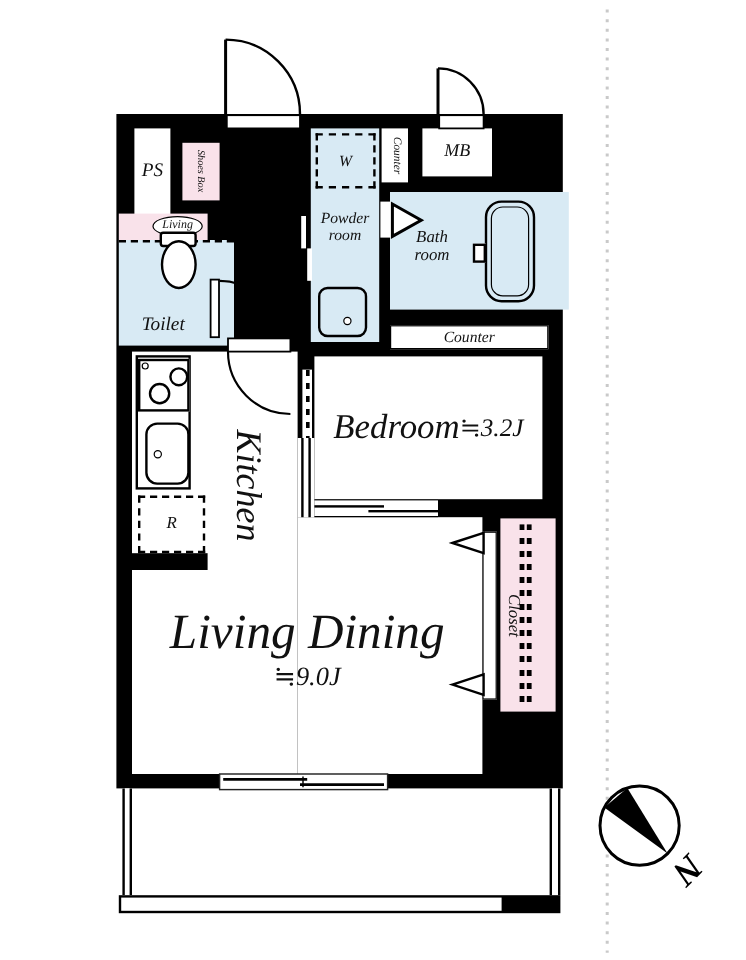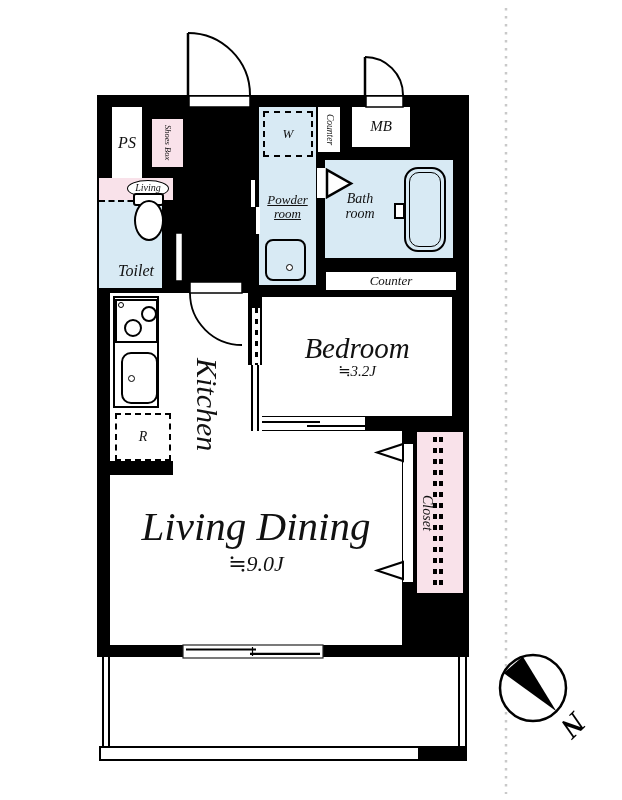--- a/index.html
+++ b/index.html
@@ -27,56 +27,56 @@
     <span class="lbl" style="font-size:16px;">PS</span>
   </div>
 
   <div class="abs pink cc" style="left:152px;top:119px;width:31px;height:48px;">
     <span class="lbl vtext" style="font-size:8.5px;">Shoes Box</span>
   </div>
 
 
 
   <div class="abs blue" style="left:259px;top:107px;width:57px;height:178px;">
-    <div class="abs cc" style="left:0;top:80px;width:57px;height:40px;text-decoration:underline;">
+    <div class="abs cc" style="left:0;top:62px;width:57px;height:40px;">
       <span class="lbl" style="font-size:13px;width:50px;">Powder room</span>
     </div>
   </div>
 
   <div class="abs cc" style="left:263px;top:111px;width:50px;height:46px;border:2.5px dashed #000;box-sizing:border-box;">
     <span class="lbl" style="font-size:13px;">W</span>
   </div>
 
   <div class="abs" style="left:265px;top:239px;width:41px;height:42px;border:2.5px solid #000;border-radius:8px;box-sizing:border-box;"></div>
   <div class="abs" style="left:286px;top:264px;width:7px;height:7px;border:1.5px solid #000;border-radius:50%;box-sizing:border-box;background:#fff;"></div>
 
   <div class="abs white cc" style="left:318px;top:107px;width:22px;height:45px;">
     <span class="lbl vtext" style="font-size:9.5px;">Counter</span>
   </div>
 
   <div class="abs white cc" style="left:352px;top:107px;width:58px;height:40px;">
     <span class="lbl" style="font-size:15px;">MB</span>
   </div>
 
-  <div class="abs blue" style="left:325px;top:160px;width:128px;height:98px;">
+  <div class="abs blue" style="left:325px;top:160px;width:128px;height:98px;padding-left:21px;">
     <div class="abs cc" style="left:4px;top:22px;width:62px;height:50px;">
       <span class="lbl" style="font-size:14px;width:46px;">Bath room</span>
     </div>
   </div>
 
   <div class="abs" style="left:404px;top:167px;width:42px;height:85px;border:2.5px solid #000;border-radius:14px;box-sizing:border-box;"></div>
   <div class="abs" style="left:409px;top:172px;width:32px;height:75px;border:1.5px solid #000;border-radius:10px;box-sizing:border-box;"></div>
   <div class="abs white" style="left:394px;top:203px;width:11px;height:16px;border:2px solid #000;box-sizing:border-box;"></div>
 
   <div class="abs white cc" style="left:325px;top:271px;width:132px;height:20px;border:1.5px solid #000;box-sizing:border-box;">
     <span class="lbl" style="font-size:13px;">Counter</span>
   </div>
 
   <div class="abs pink" style="left:99px;top:178px;width:74px;height:22px;"></div>
-  <div class="abs blue" style="left:99px;top:200px;width:63px;height:88px;border-top:2.5px dashed #000;box-sizing:border-box;">
+  <div class="abs blue" style="left:99px;top:200px;width:96px;height:88px;border-top:2.5px dashed #000;box-sizing:border-box;">
     <div class="abs cc" style="left:0;bottom:6px;width:74px;height:22px;">
       <span class="lbl" style="font-size:16px;">Toilet</span>
     </div>
   </div>
   <div class="abs cc" style="left:127px;top:180px;width:42px;height:17px;border:1.5px solid #000;border-radius:50%;background:#fff;box-sizing:border-box;">
     <span class="lbl" style="font-size:10px;">Living</span>
   </div>
   <div class="abs white" style="left:133px;top:193px;width:31px;height:13px;border:2px solid #000;border-radius:3px;box-sizing:border-box;"></div>
   <div class="abs white" style="left:134px;top:200px;width:30px;height:41px;border:2.5px solid #000;border-radius:50%;box-sizing:border-box;"></div>
 
@@ -95,23 +95,23 @@
   <div class="abs" style="left:128px;top:375px;width:7px;height:7px;border:1.5px solid #000;border-radius:50%;box-sizing:border-box;"></div>
   <div class="abs cc" style="left:115px;top:413px;width:56px;height:48px;border:2.5px dashed #000;box-sizing:border-box;">
     <span class="lbl" style="font-size:14px;">R</span>
   </div>
   <div class="abs wall" style="left:108px;top:461px;width:65px;height:14px;"></div>
 
   <div class="abs cc" style="left:186px;top:338px;width:42px;height:134px;">
     <span class="lbl vtext" style="font-size:30px;">Kitchen</span>
   </div>
 
-  <div class="abs white" style="left:262px;top:297px;width:190px;height:119px;display:flex;flex-direction:column;align-items:center;justify-content:center;">
+  <div class="abs white" style="left:262px;top:297px;width:190px;height:119px;display:flex;flex-direction:row;align-items:center;justify-content:center;">
     <span class="lbl" style="font-size:29px;">Bedroom</span>
-    <span class="lbl sizetxt" style="font-size:15px;">≒3.2J</span>
+    <span class="lbl sizetxt" style="font-size:21px;">≒3.2J</span>
   </div>
 
   <div class="abs white" style="left:252px;top:308px;width:8px;height:57px;">
     <div class="abs" style="left:2.5px;top:0;width:3px;height:100%;
          background:repeating-linear-gradient(to bottom,#000 0 5px,transparent 5px 11px);"></div>
   </div>
 
   <div class="abs white" style="left:248px;top:365px;width:14px;height:66px;">
     <div class="abs" style="left:3px;top:0;width:2px;height:100%;background:#000;"></div>
     <div class="abs" style="left:9px;top:0;width:2px;height:100%;background:#000;"></div>

